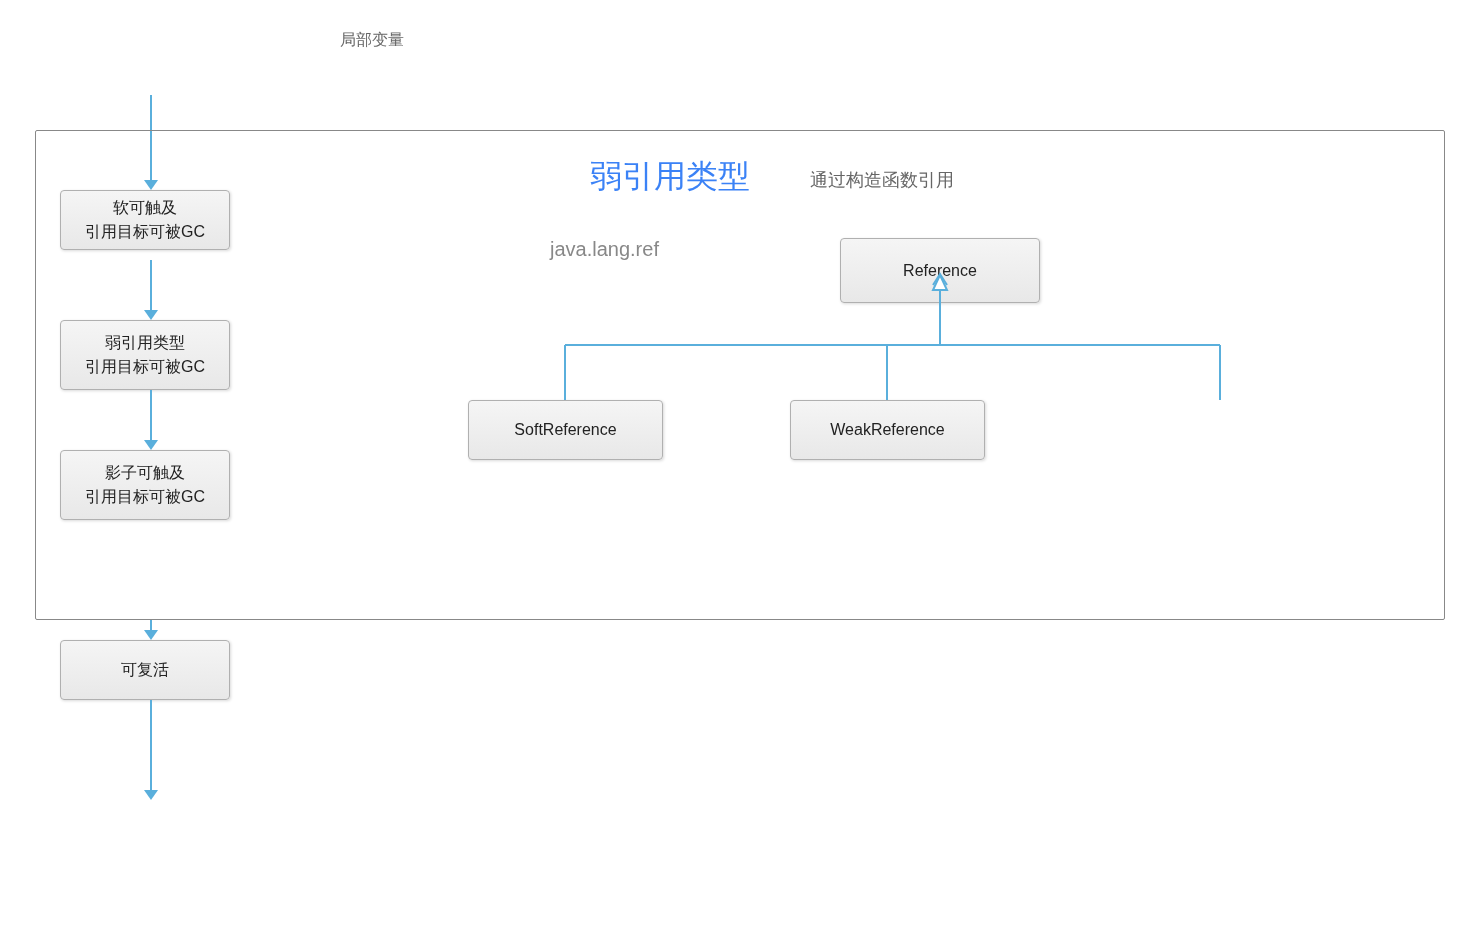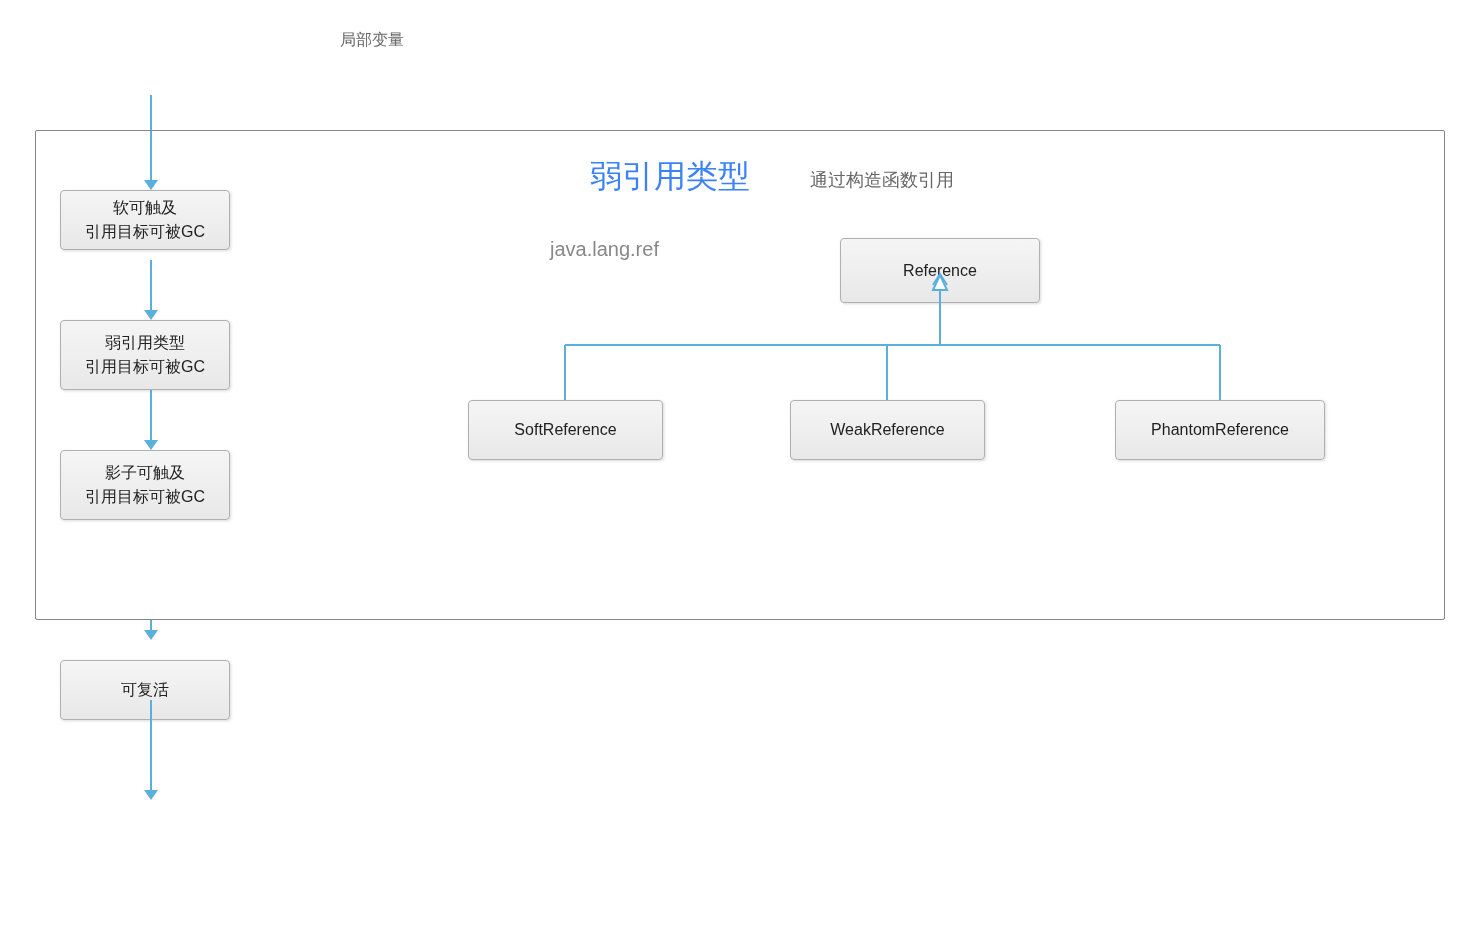--- a/index.html
+++ b/index.html
@@ -47,21 +47,21 @@
     .box-weak {
       left: 60px; top: 320px;
       width: 170px; height: 70px;
     }
     .box-phantom {
       left: 60px; top: 450px;
       width: 170px; height: 70px;
     }
     .box-revivable {
       left: 60px; top: 640px;
-      width: 170px; height: 60px; margin-top: 20px;
+      width: 170px; height: 60px;
     }
     .box-unreachable {
       left: 60px; top: 800px;
       width: 170px; height: 60px;
     }
 
     
     .box-reference {
       left: 840px; top: 210px;
       width: 200px; height: 65px; margin-top: 28px;
@@ -191,23 +191,20 @@
   </div>
 
   <div class="box box-soft-ref">
     <span>SoftReference</span>
   </div>
 
   <div class="box box-weak-ref">
     <span>WeakReference</span>
   </div>
 
-  <div class="box box-phantom-ref">
-    <span>PhantomReference</span>
-  </div>
 
   <svg class="hierarchy-svg" style="left:0; top:0; width:1478px; height:938px;">
 
     <line x1="940" y1="275" x2="940" y2="345" stroke="#5aafdc" stroke-width="2"></line>
 
     <line x1="565" y1="345" x2="1220" y2="345" stroke="#5aafdc" stroke-width="2"></line>
 
     <line x1="565" y1="345" x2="565" y2="400" stroke="#5aafdc" stroke-width="2"></line>
 
     <line x1="887" y1="345" x2="887" y2="400" stroke="#5aafdc" stroke-width="2"></line>

